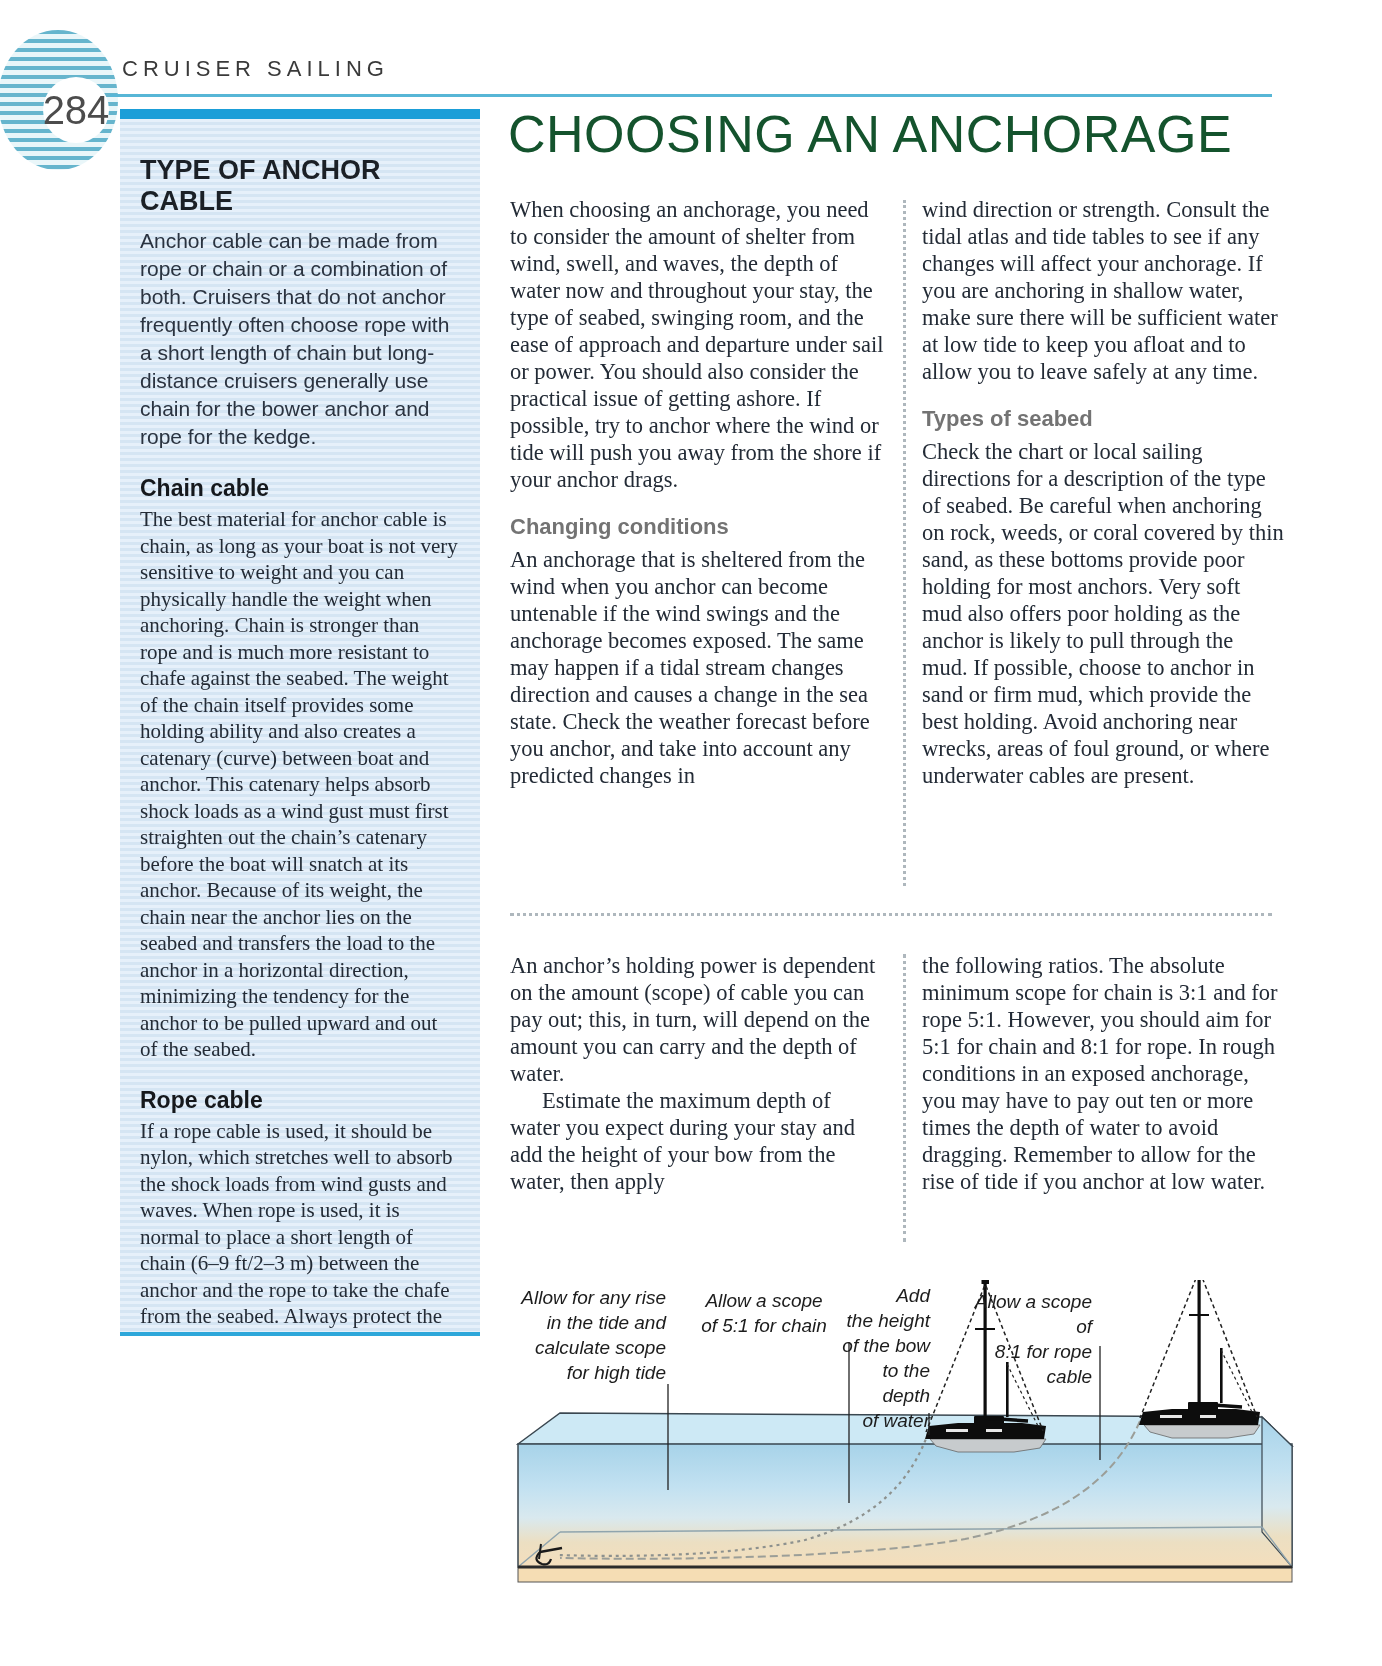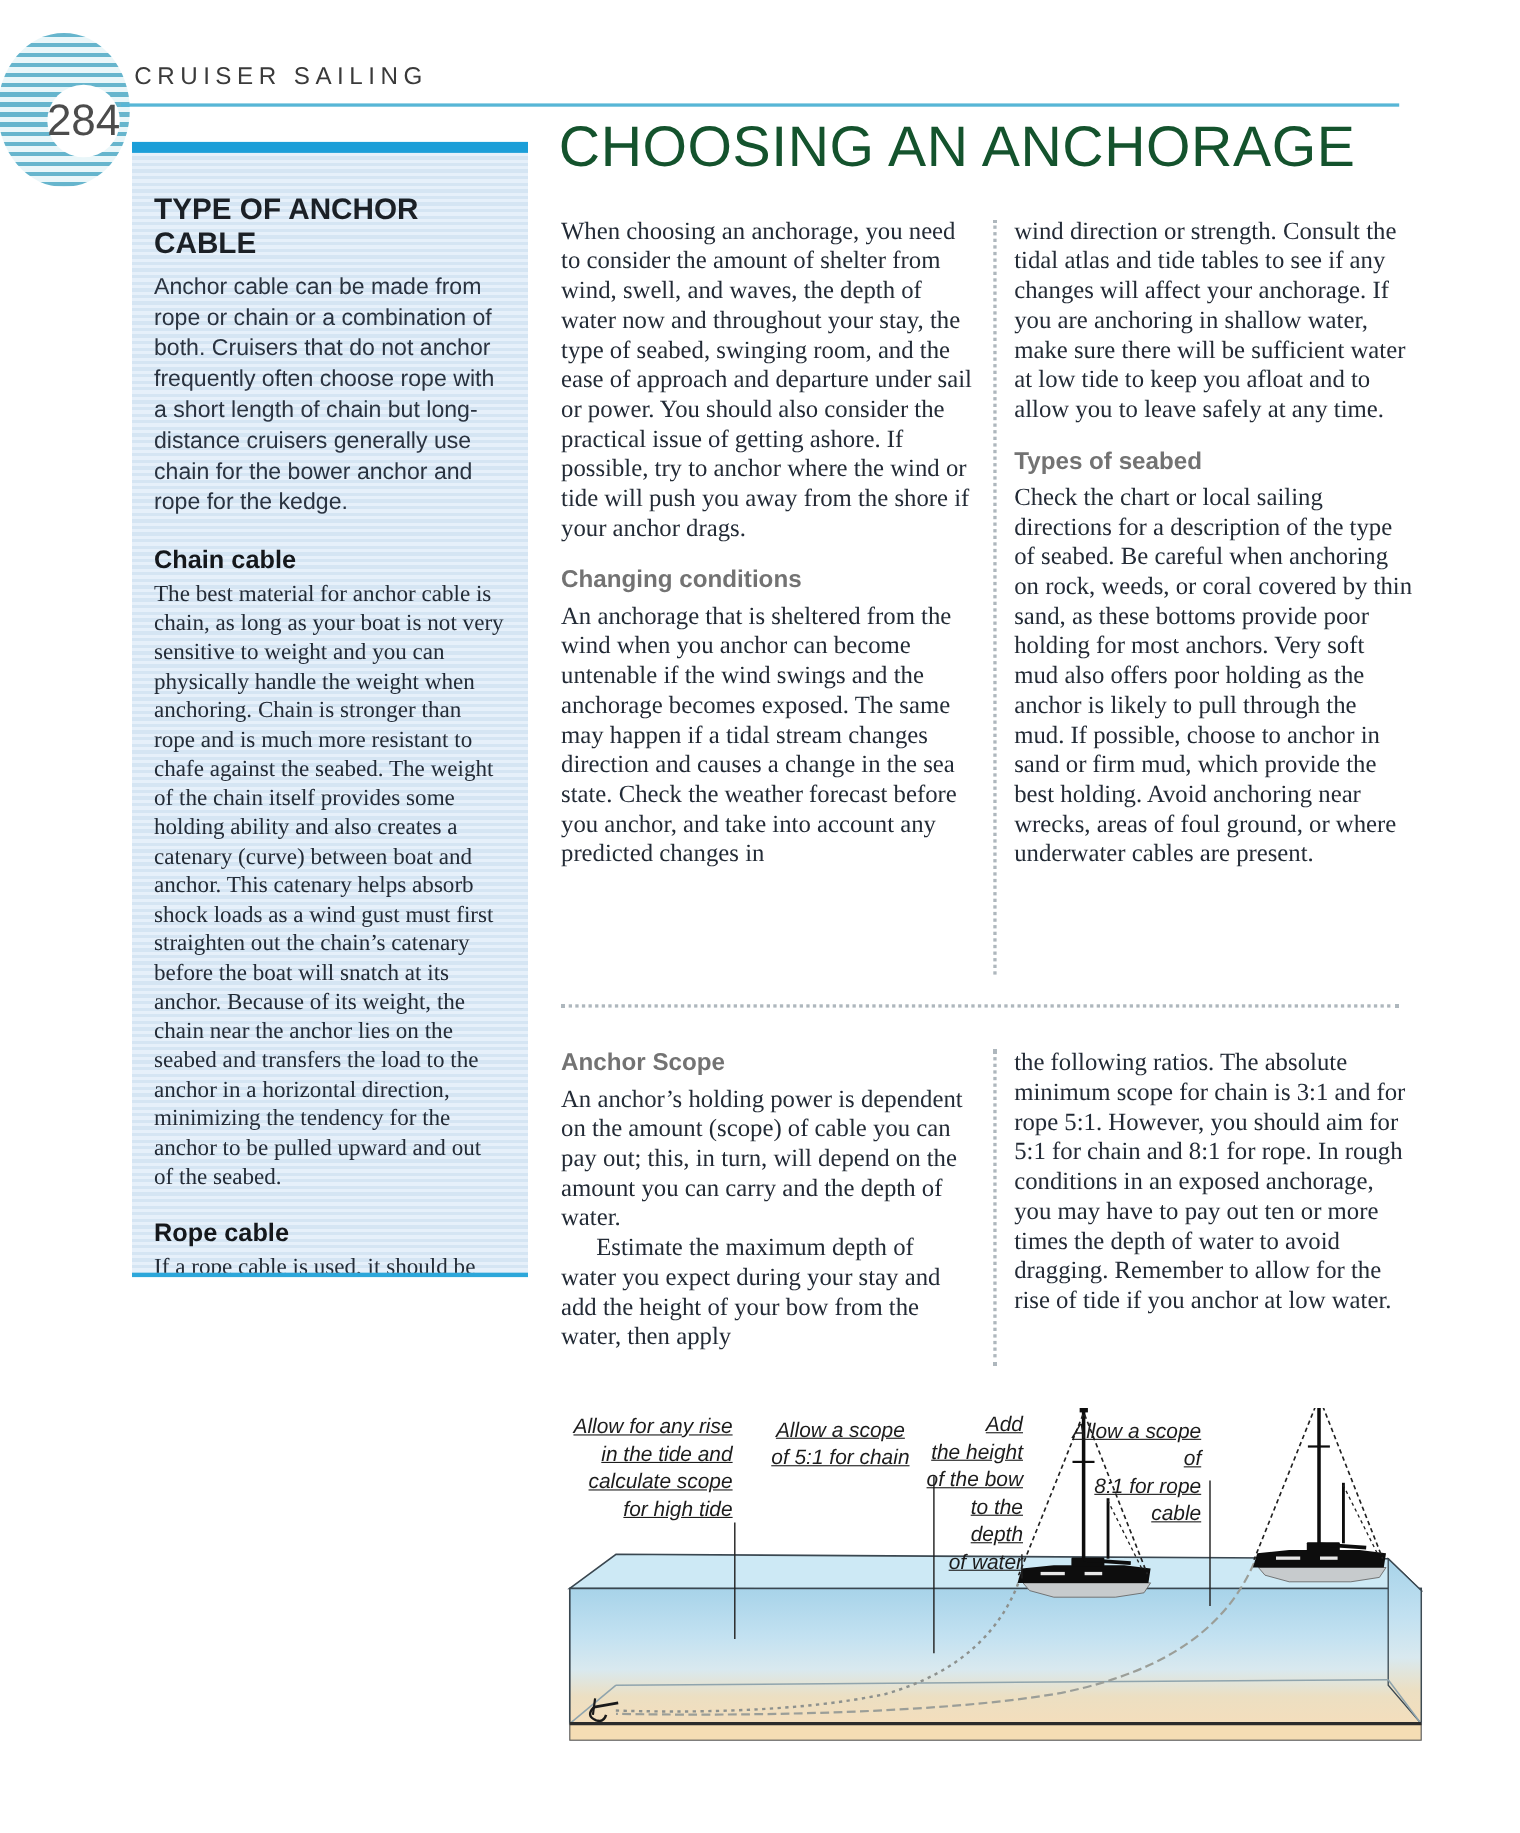--- a/index.html
+++ b/index.html
@@ -10,21 +10,21 @@
   .badge{position:absolute;left:-2px;top:30px;width:120px;height:140px;border-radius:50%;
          background:repeating-linear-gradient(180deg,#66b5cd 0 4px,#e9f6f9 4px 9px);}
   .badge-inner{position:absolute;left:45px;top:31px;width:66px;height:66px;border-radius:50%;
          background:#ffffff;display:flex;align-items:center;justify-content:center;
          font-size:40px;font-weight:400;color:#4c4c4c;margin-top:16px;}
   .kicker{position:absolute;left:122px;top:56px;font-size:22px;letter-spacing:5px;
          color:#3a3a3a;text-align:right;}
   .header-rule{position:absolute;left:110px;top:94px;width:1162px;height:3px;background:#57b6d6;}
 
   
-  .sidebar{position:absolute;left:120px;top:129px;width:360px;height:1032px;box-sizing:border-box;
+  .sidebar{position:absolute;left:120px;top:109px;width:360px;height:1227px;box-sizing:border-box;
          border-top:10px solid #1b9ed8;border-bottom:4px solid #2da7da;
          padding:22px 20px 0 20px;overflow:hidden;
          background:repeating-linear-gradient(180deg,#e6f0fa 0 3px,#d5e5f3 3px 6px);}
   .sidebar h2{margin:14px 0 10px 0;font-size:27px;font-weight:bold;color:#1b2026;letter-spacing:0;}
   .sidebar .intro{margin:0;font-size:21px;line-height:28px;color:#2a3340;}
   .sidebar h3{margin:24px 0 4px 0;font-size:23px;font-weight:bold;color:#15181c;}
   .sidebar p.serif{margin:0;font-family:"Liberation Serif",serif;font-size:21px;
          line-height:26.5px;color:#232b36;}
   .sidebar p.serif.indent{text-indent:32px;}
 
@@ -44,21 +44,21 @@
   .col2-bot{left:922px;top:952px;width:362px;}
   .vdots{position:absolute;width:0;border-left:3px dotted #aeb7bd;}
   .vdots.top{left:903px;top:200px;height:686px;}
   .vdots.bottom{left:903px;top:954px;height:288px;}
   .hdots{position:absolute;left:510px;top:913px;width:762px;height:0;border-top:3px dotted #aeb7bd;}
 
   
   .diagram{position:absolute;left:510px;top:1280px;width:872px;height:386px;}
   .diagram svg{position:absolute;left:0;top:0;}
   .dlabel{position:absolute;font-style:italic;font-size:19px;line-height:25px;color:#1c1c1c;
-         white-space:pre-line;text-decoration:underline;}
+         white-space:pre-line;}
   .dlabel.l1{left:8px;top:5px;width:148px;text-align:right;}
   .dlabel.l2{left:178px;top:8px;width:152px;text-align:center;}
   .dlabel.l3{left:322px;top:3px;width:98px;text-align:right;}
   .dlabel.l4{left:452px;top:9px;width:130px;text-align:right;}
 </style>
 </head>
 <body>
 
 <div class="page">
 
@@ -89,21 +89,20 @@
   <div class="col col2-top">
     <p>wind direction or strength. Consult the tidal atlas and tide tables to see if any changes will affect your anchorage. If you are anchoring in shallow water, make sure there will be sufficient water at low tide to keep you afloat and to allow you to leave safely at any time.</p>
     <h3>Types of seabed</h3>
     <p>Check the chart or local sailing directions for a description of the type of seabed. Be careful when anchoring on rock, weeds, or coral covered by thin sand, as these bottoms provide poor holding for most anchors. Very soft mud also offers poor holding as the anchor is likely to pull through the mud. If possible, choose to anchor in sand or firm mud, which provide the best holding. Avoid anchoring near wrecks, areas of foul ground, or where underwater cables are present.</p>
   </div>
 
   <div class="vdots top"></div>
   <div class="hdots"></div>
 
   <div class="col col1-bot">
-    <h3 class="first">Anchor Scope</h3>
     <p>An anchor’s holding power is dependent on the amount (scope) of cable you can pay out; this, in turn, will depend on the amount you can carry and the depth of water.</p>
     <p class="indent">Estimate the maximum depth of water you expect during your stay and add the height of your bow from the water, then apply</p>
   </div>
 
   <div class="col col2-bot">
     <p>the following ratios. The absolute minimum scope for chain is 3:1 and for rope 5:1. However, you should aim for 5:1 for chain and 8:1 for rope. In rough conditions in an exposed anchorage, you may have to pay out ten or more times the depth of water to avoid dragging. Remember to allow for the rise of tide if you anchor at low water.</p>
   </div>
 
   <div class="vdots bottom"></div>
 

